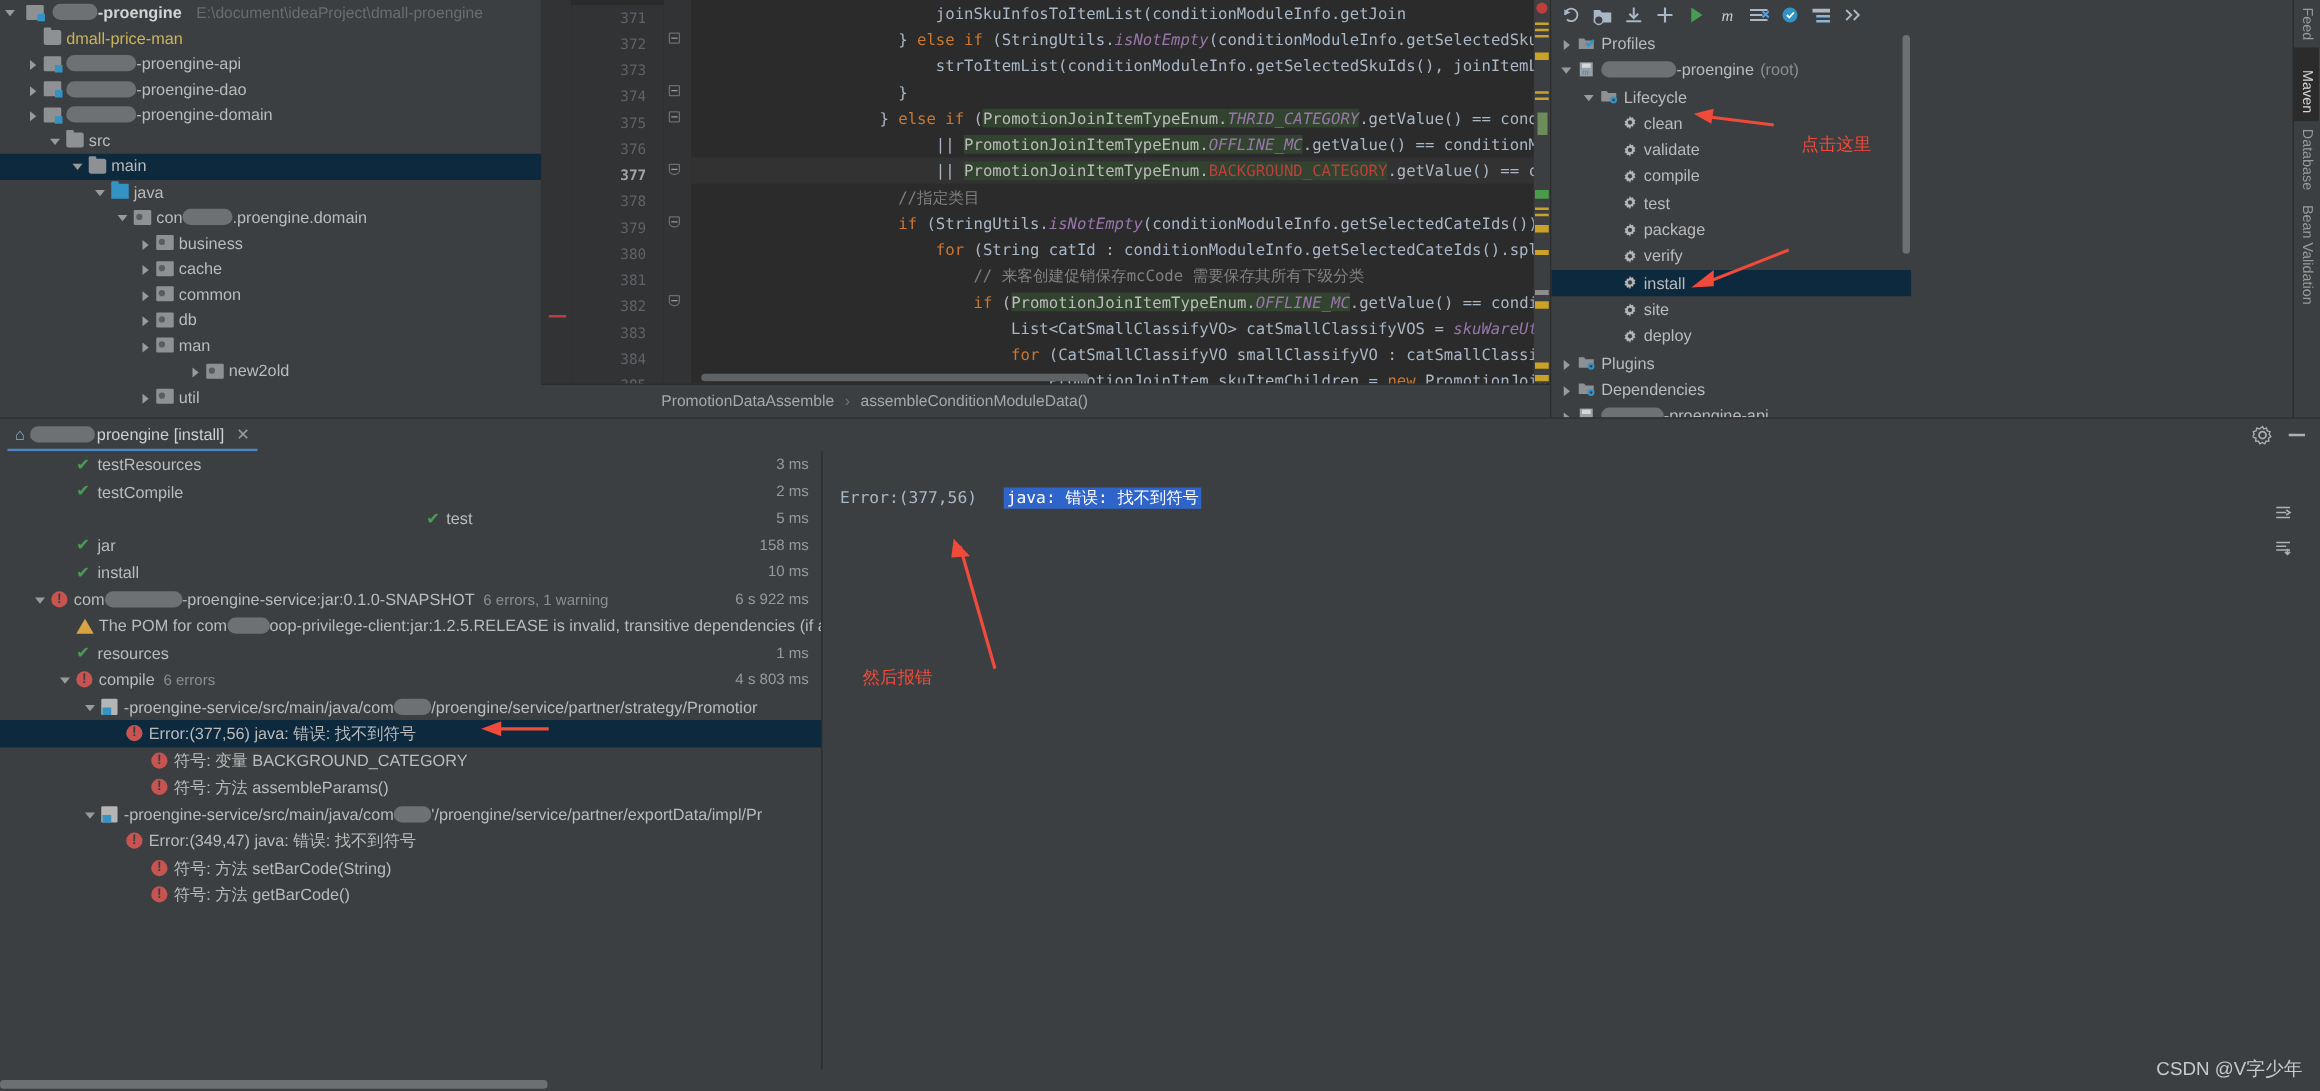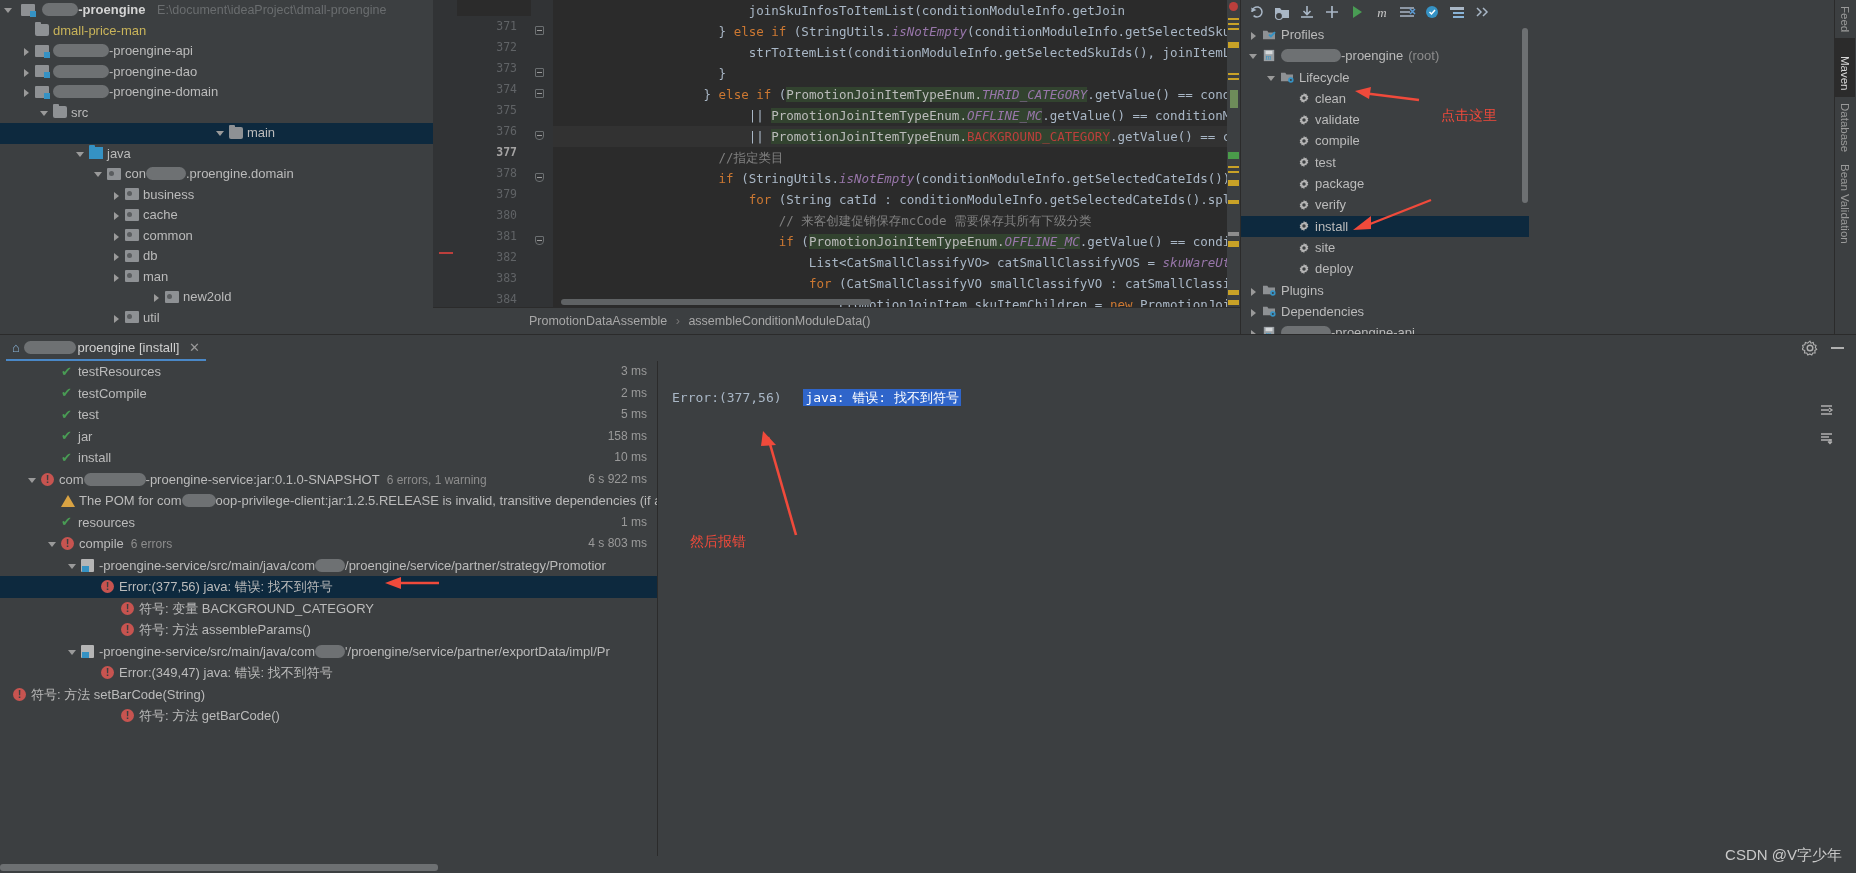--- a/index.html
+++ b/index.html
@@ -75,21 +75,21 @@
 
   
   .editor {
     position:absolute; left:433px; top:0; width:807px; height:307px;
     background:#2b2b2b; overflow:hidden;
   }
   .ed-marks {
     position:absolute; left:0; top:0; width:24px; height:307px; background:#313335;
   }
   .gutter {
-    position:absolute; left:24px; top:16px; width:74px; height:307px;
+    position:absolute; left:24px; top:4px; width:74px; height:307px;
     background:#313335; text-align:right;
   }
   .gline {
     height:21px; line-height:21px; font-family:"DejaVu Sans Mono", monospace;
     font-size:11.5px; color:#606366; padding-right:14px;
   }
   .gline.cur { color:#a4a3a3; font-weight:bold; }
   .folds {
     position:absolute; left:98px; top:0; width:22px; height:307px; background:#313335;
   }
@@ -261,21 +261,21 @@
         <span class="ico folder-mod"></span>
         <span class="blur" style="width:36px;"></span><b style="color:#d4d4d4;">-proengine</b>
         <span class="path-dim" style="margin-left:8px;">E:\document\ideaProject\dmall-proengine</span>
       </div>
       <div id="project-rows">
           <div class="tree-row" style="padding-left: 22px;"><span class="arrow "></span><span class="ico folder"></span><span class="label-yellow">dmall-price-man</span></div>
           <div class="tree-row" style="padding-left: 22px;"><span class="arrow right"></span><span class="ico folder-mod"></span><span class="blur" style="width: 56px;"></span><span>-proengine-api</span></div>
           <div class="tree-row" style="padding-left: 22px;"><span class="arrow right"></span><span class="ico folder-mod"></span><span class="blur" style="width: 56px;"></span><span>-proengine-dao</span></div>
           <div class="tree-row" style="padding-left: 22px;"><span class="arrow right"></span><span class="ico folder-mod"></span><span class="blur" style="width: 56px;"></span><span>-proengine-domain</span></div>
           <div class="tree-row" style="padding-left: 40px;"><span class="arrow down"></span><span class="ico folder"></span><span>src</span></div>
-          <div class="tree-row sel" style="padding-left: 58px; text-align: center;"><span class="arrow down"></span><span class="ico folder"></span><span>main</span></div>
+          <div class="tree-row sel" style="padding-left: 58px;"><span class="arrow down"></span><span class="ico folder"></span><span>main</span></div>
           <div class="tree-row" style="padding-left: 76px;"><span class="arrow down"></span><span class="ico folder-src"></span><span>java</span></div>
           <div class="tree-row" style="padding-left: 94px;"><span class="arrow down"></span><span class="ico pkg"></span><span>con</span><span class="blur" style="width: 40px;"></span><span>.proengine.domain</span></div>
           <div class="tree-row" style="padding-left: 112px;"><span class="arrow right"></span><span class="ico pkg"></span><span>business</span></div>
           <div class="tree-row" style="padding-left: 112px;"><span class="arrow right"></span><span class="ico pkg"></span><span>cache</span></div>
           <div class="tree-row" style="padding-left: 112px;"><span class="arrow right"></span><span class="ico pkg"></span><span>common</span></div>
           <div class="tree-row" style="padding-left: 112px;"><span class="arrow right"></span><span class="ico pkg"></span><span>db</span></div>
           <div class="tree-row" style="padding-left: 112px;"><span class="arrow right"></span><span class="ico pkg"></span><span>man</span></div>
           <div class="tree-row" style="padding-left: 112px; margin-left: 40px;"><span class="arrow right"></span><span class="ico pkg"></span><span>new2old</span></div>
           <div class="tree-row" style="padding-left: 112px;"><span class="arrow right"></span><span class="ico pkg"></span><span>util</span></div>
         </div>
@@ -547,34 +547,34 @@
             <path d="M8 5.2A2.8 2.8 0 1 0 8 10.8 2.8 2.8 0 1 0 8 5.2z" fill="none" stroke="#b0b0b0" stroke-width="1.4"></path>
             <path d="M8 1.2l1 2 2.2-.7.6 2.2 2.2.6-.7 2.2 1.4 1.8-1.9 1.3.3 2.3-2.3.1-1 2.1-2-1.1-2 1.1-1-2.1-2.3-.1.3-2.3L-.1 9.3 1.3 7.5.6 5.3l2.2-.6.6-2.2 2.2.7z" fill="none" stroke="#b0b0b0" stroke-width="1.1"></path>
           </svg>
       </div>
       <div class="build-min"></div>
     </div>
 
     <div class="build-tree" id="build-rows">
         <div class="brow" style="padding-left: 48px;"><span class="arrow "></span><span class="check">✔</span><span>testResources</span><span class="btime">3 ms</span></div>
         <div class="brow" style="padding-left: 48px;"><span class="arrow "></span><span class="check">✔</span><span>testCompile</span><span class="btime">2 ms</span></div>
-        <div class="brow" style="padding-left: 48px;"><span class="arrow "></span><span class="check">✔</span><span>test</span><span class="btime">5 ms</span></div>
+        <div class="brow" style="padding-left: 48px; text-align: center;"><span class="arrow "></span><span class="check">✔</span><span>test</span><span class="btime">5 ms</span></div>
         <div class="brow" style="padding-left: 48px;"><span class="arrow "></span><span class="check">✔</span><span>jar</span><span class="btime">158 ms</span></div>
         <div class="brow" style="padding-left: 48px;"><span class="arrow "></span><span class="check">✔</span><span>install</span><span class="btime">10 ms</span></div>
         <div class="brow" style="padding-left: 28px;"><span class="arrow down"></span><span class="errico"></span><span>com</span><span class="blur" style="width: 62px;"></span><span>-proengine-service:jar:0.1.0-SNAPSHOT</span><span class="dim" style="margin-left: 7px;">6 errors, 1 warning</span><span class="btime">6 s 922 ms</span></div>
         <div class="brow" style="padding-left: 48px;"><span class="arrow "></span><span class="warnico"></span><span>The POM for com</span><span class="blur" style="width: 34px;"></span><span>oop-privilege-client:jar:1.2.5.RELEASE is invalid, transitive dependencies (if ar</span></div>
         <div class="brow" style="padding-left: 48px;"><span class="arrow "></span><span class="check">✔</span><span>resources</span><span class="btime">1 ms</span></div>
         <div class="brow" style="padding-left: 48px;"><span class="arrow down"></span><span class="errico"></span><span>compile</span><span class="dim" style="margin-left: 7px;">6 errors</span><span class="btime">4 s 803 ms</span></div>
         <div class="brow" style="padding-left: 68px;"><span class="arrow down"></span><span class="jfile"></span><span>-proengine-service/src/main/java/com</span><span class="blur" style="width: 30px;"></span><span>/proengine/service/partner/strategy/Promotior</span></div>
         <div class="brow sel" style="padding-left: 88px;"><span class="arrow "></span><span class="errico"></span><span>Error:(377,56) java: 错误: 找不到符号</span></div>
         <div class="brow" style="padding-left: 108px;"><span class="arrow "></span><span class="errico"></span><span>符号:  变量 BACKGROUND_CATEGORY</span></div>
         <div class="brow" style="padding-left: 108px;"><span class="arrow "></span><span class="errico"></span><span>符号:  方法 assembleParams()</span></div>
         <div class="brow" style="padding-left: 68px;"><span class="arrow down"></span><span class="jfile"></span><span>-proengine-service/src/main/java/com</span><span class="blur" style="width: 30px;"></span><span>'/proengine/service/partner/exportData/impl/Pr</span></div>
         <div class="brow" style="padding-left: 88px;"><span class="arrow "></span><span class="errico"></span><span>Error:(349,47) java: 错误: 找不到符号</span></div>
-        <div class="brow" style=""><span class="arrow "></span><span class="errico"></span><span>符号:  方法 setBarCode(String)</span></div>
+        <div class="brow" style="padding-left: 108px;"><span class="arrow "></span><span class="errico"></span><span>符号:  方法 setBarCode(String)</span></div>
         <div class="brow" style="padding-left: 108px;"><span class="arrow "></span><span class="errico"></span><span>符号:  方法 getBarCode()</span></div>
       </div>
     <div class="hscroll-l"></div>
 
     <div class="build-detail">
       <div class="detail-line">
         <span>Error:(377,56)</span>
         <span style="display:inline-block;width:14px;"></span><span class="detail-hl">java: 错误: 找不到符号</span>
       </div>
 

